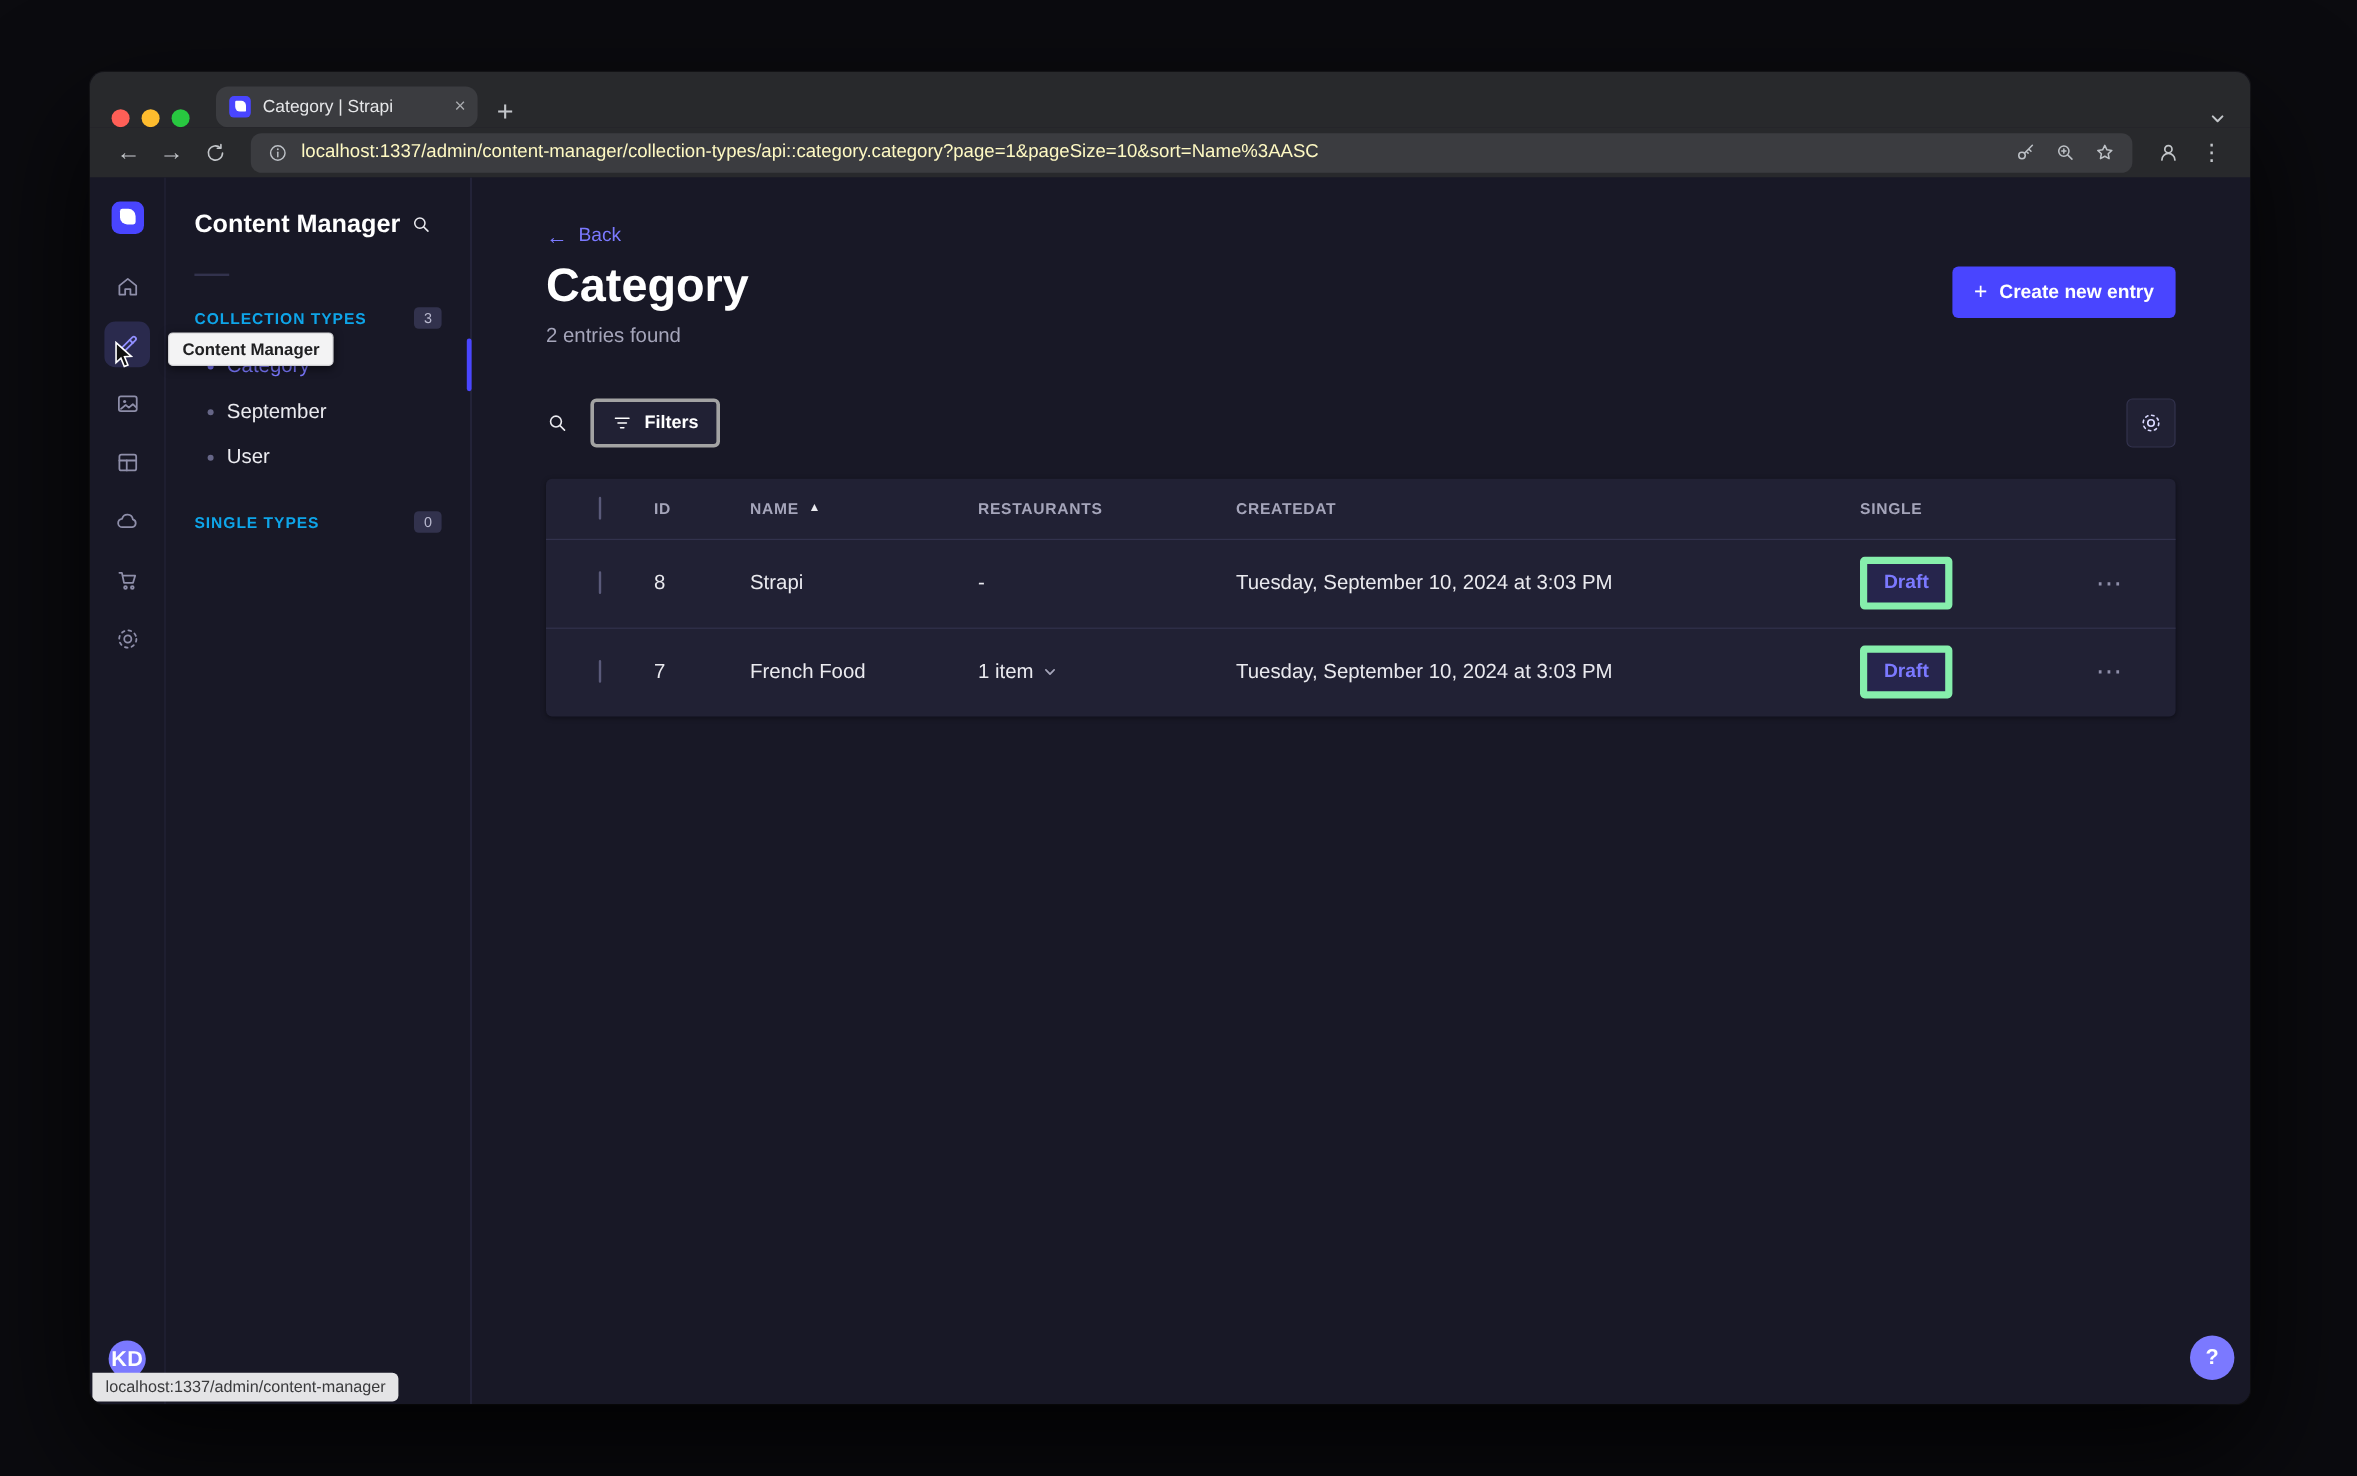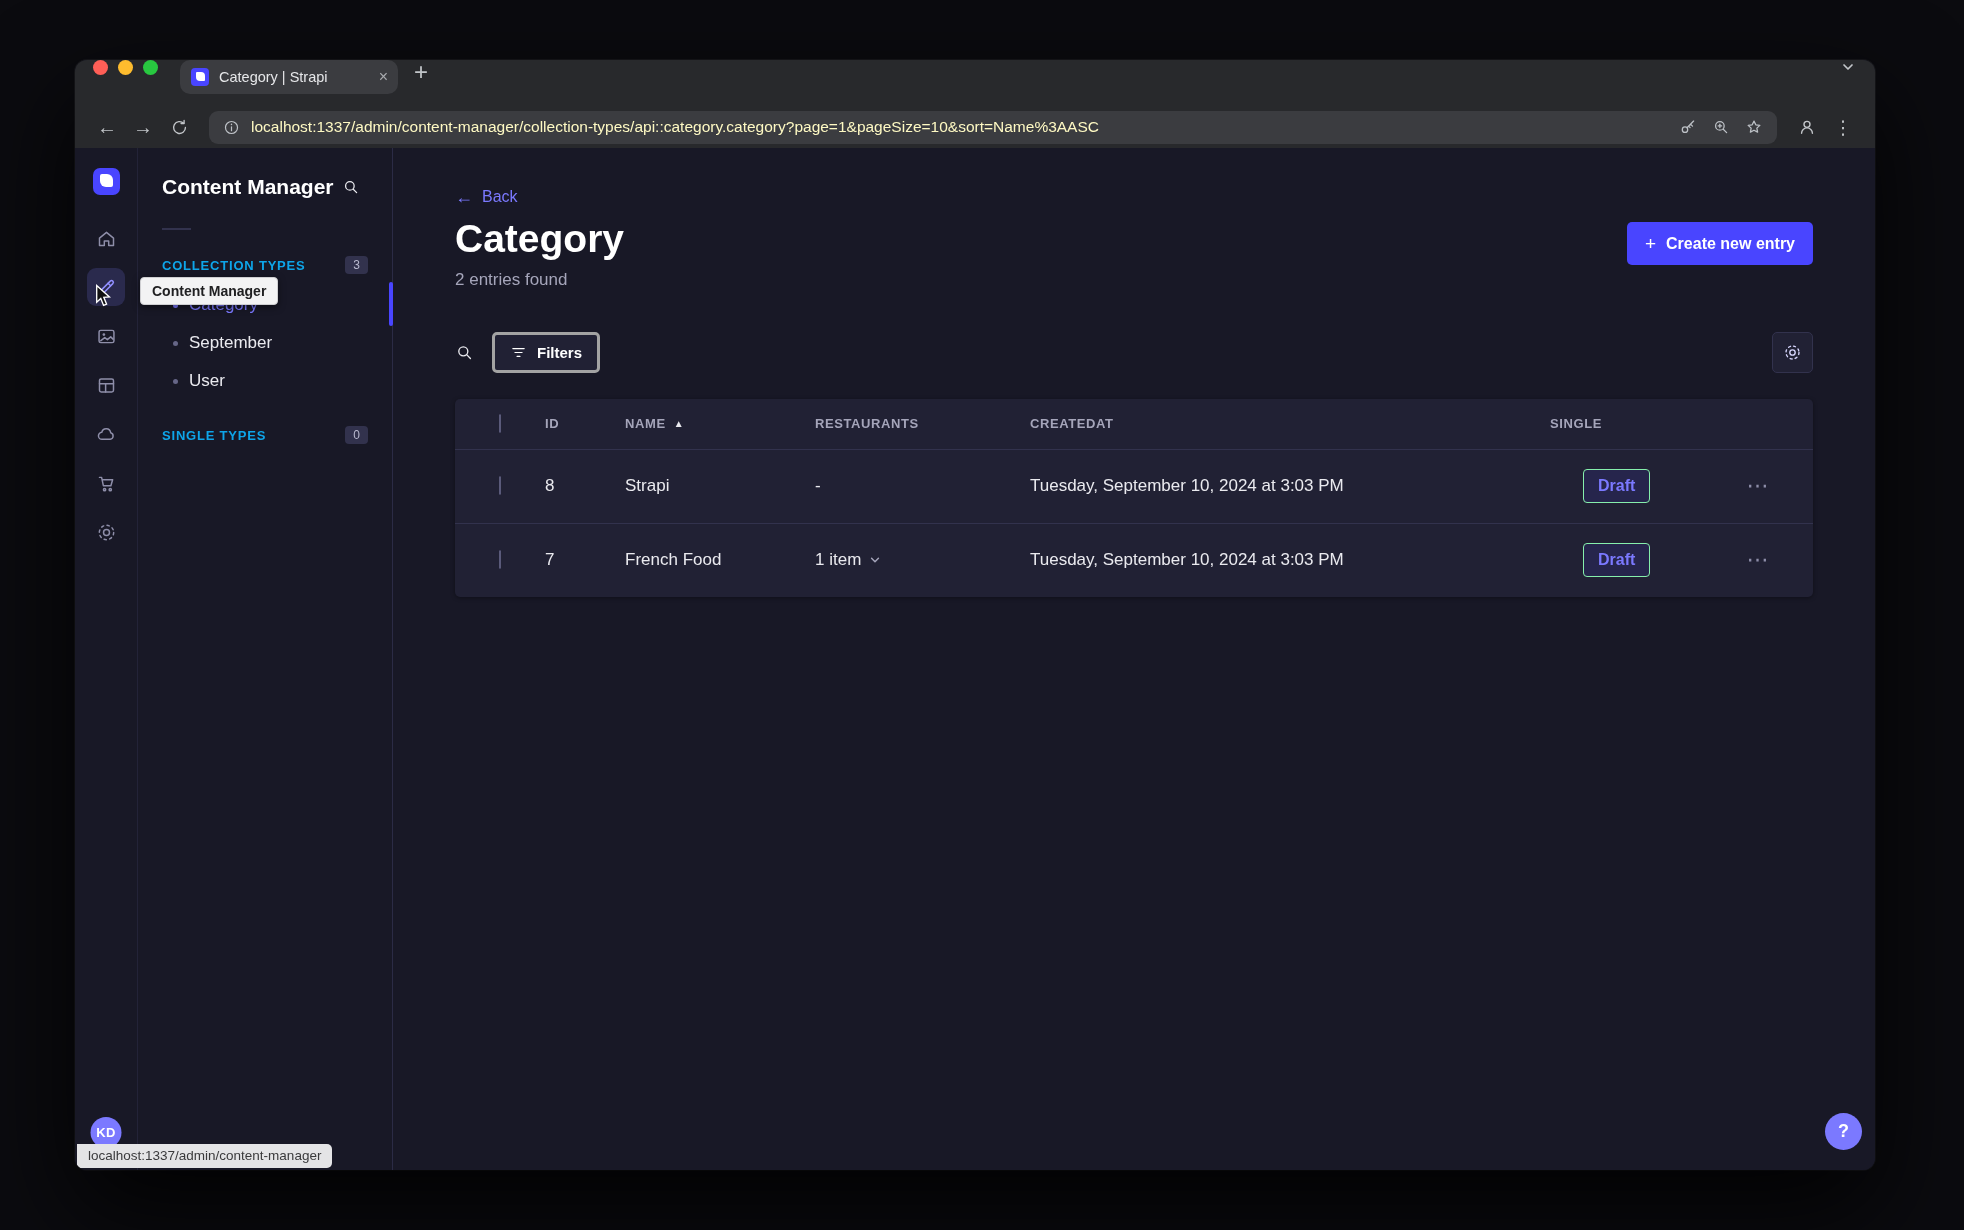--- a/index.html
+++ b/index.html
@@ -15,21 +15,21 @@
 
   
   .window {
     position:absolute; left:75px; top:60px; width:1800px; height:1110px;
     background:#181826; border-radius:12px; overflow:hidden;
     box-shadow:0 40px 100px rgba(0,0,0,.85), 0 0 0 1px rgba(255,255,255,.05);
     display:flex; flex-direction:column;
   }
 
   
-  .titlebar { height:46px; background:#28292c; flex:none; display:flex; align-items:flex-start; padding:0 20px 0 18px; }
+  .titlebar { height:46px; background:#28292c; flex:none; display:flex; align-items:flex-end; padding:0 20px 0 18px; }
   .lights { display:flex; gap:10px; margin-right:22px; }
   .light { width:15px; height:15px; border-radius:50%; }
   .light.red { background:#ff5f57; } .light.yellow { background:#febc2e; } .light.green { background:#28c840; }
   .tab { height:34px; width:218px; background:#3b3c40; border-radius:10px; display:flex; align-items:center; gap:10px; padding:0 10px 0 11px; }
   .tab-favicon { width:18px; height:18px; border-radius:4px; background:#4945ff; position:relative; flex:none; }
   .tab-favicon:after { content:""; position:absolute; left:5px; top:4px; width:9px; height:9px; background:#fff; border-radius:1px 4px 1px 4px; }
   .tab-title { font-size:14.5px; color:#e6e7e9; flex:1; white-space:nowrap; overflow:hidden; }
   .tab-close { color:#a9abaf; font-size:16px; line-height:1; flex:none; }
   .newtab { margin-left:16px; color:#c2c5c9; font-size:24px; font-weight:300; line-height:1; }
   .strip-chevron { margin-left:auto; color:#c2c5c9; }
@@ -45,21 +45,21 @@
 
   
   .app { flex:1; display:flex; min-height:0; background:#181826; position:relative; }
 
   
   .rail { width:63px; flex:none; border-right:1px solid #232338; display:flex; flex-direction:column; align-items:center; padding-top:20px; position:relative; }
   .logo { width:27px; height:27px; border-radius:7px; background:#4945ff; margin-bottom:24px; position:relative; }
   .logo:after { content:""; position:absolute; left:7px; top:6px; width:13px; height:13px; background:#fff; border-radius:2px 6px 2px 6px; }
   .rail-icon { width:38px; height:38px; border-radius:9px; display:flex; align-items:center; justify-content:center; color:#8e8ea9; margin-bottom:11px; flex:none; }
   .rail-icon.active { background:#2a2a4d; color:#918fff; }
-  .rail-avatar { position:absolute; bottom:22px; left:50%; transform:translateX(-50%); width:31px; height:31px; border-radius:50%; background:#7b79ff; color:#fff; font-size:13px; font-weight:bold; display:flex; align-items:center; justify-content:center; letter-spacing:.3px; }
+  .rail-avatar { position:absolute; bottom:22px; left:50%; transform:translateX(-50%); width:31px; height:31px; border-radius:50%; background:#7b79ff; color:#fff; font-size:18px; font-weight:bold; display:flex; align-items:center; justify-content:center; letter-spacing:.3px; }
 
   
   .subnav { width:255px; flex:none; border-right:1px solid #2b2b45; padding:22px 24px 0; position:relative; }
   .subnav-header { display:flex; align-items:center; justify-content:space-between; height:34px; }
   .subnav-title { font-size:21px; font-weight:bold; color:#ffffff; }
   .subnav-search { width:34px; height:34px; display:flex; align-items:center; justify-content:center; color:#eaeaef; border-radius:8px; }
   .subnav-divider { width:29px; height:2px; background:#32324d; margin:24px 0 26px; }
   .section-header { display:flex; align-items:center; justify-content:space-between; margin-bottom:12px; }
   .section-label { font-size:13px; letter-spacing:.8px; color:#0ea5e9; font-weight:bold; }
   .count-badge { background:#32324d; color:#b9b9cf; font-size:12px; padding:2px 8px; border-radius:4px; }
@@ -90,21 +90,21 @@
   .t-row { display:grid; grid-template-columns:90px 80px 190px 215px 520px 1fr 110px; align-items:center; }
   .t-head { height:50px; }
   .t-body-row { height:74px; border-top:1px solid #32324d; }
   .th { font-size:13px; font-weight:bold; color:#a5a5ba; letter-spacing:.6px; display:flex; align-items:center; gap:8px; }
   .td { font-size:17px; color:#eaeaef; }
   .cell-check { justify-self:center; }
   .checkbox { width:20px; height:20px; border:1px solid #5a5a7a; border-radius:4px; background:transparent; }
   .sort-caret { font-size:10px; color:#eaeaef; line-height:1; }
   .items-toggle { display:inline-flex; align-items:center; gap:8px; color:#eaeaef; }
   .chev { color:#a5a5ba; display:flex; }
-  .draft-badge { display:inline-block; background:rgba(73,69,255,.12); border:1px solid #86efac; color:#7b79ff; font-weight:bold; font-size:16px; padding:7px 14px; border-radius:4px;margin-left:33px; }
+  .draft-badge { display:inline-block; background:rgba(73,69,255,.12); border:6px solid #86efac; color:#7b79ff; font-weight:bold; font-size:16px; padding:7px 14px; border-radius:4px; }
   .row-kebab { color:#8e8ea9; font-size:22px; justify-self:center; line-height:1; letter-spacing:1px; }
 
   
   .help-fab { position:absolute; right:13px; bottom:20px; width:37px; height:37px; border-radius:50%; background:#7b79ff; color:#fff; font-size:18px; font-weight:bold; display:flex; align-items:center; justify-content:center; z-index:40; }
   .tooltip { position:absolute; left:65px; top:217px; background:#f3f3f4; color:#202022; font-size:14px; font-weight:600; padding:5px 11px; border-radius:4px; border:1px solid #cfcfd2; box-shadow:0 2px 7px rgba(0,0,0,.5); z-index:50; white-space:nowrap; }
   .status-bubble { position:absolute; left:2px; bottom:2px; background:#e4e4e6; color:#3a3a3c; font-size:13.5px; padding:4px 11px 5px; border-radius:0 5px 5px 0; z-index:60; white-space:nowrap; }
   .cursor { position:absolute; left:20px; top:224px; z-index:70; }
 </style>
 </head>
 <body>

